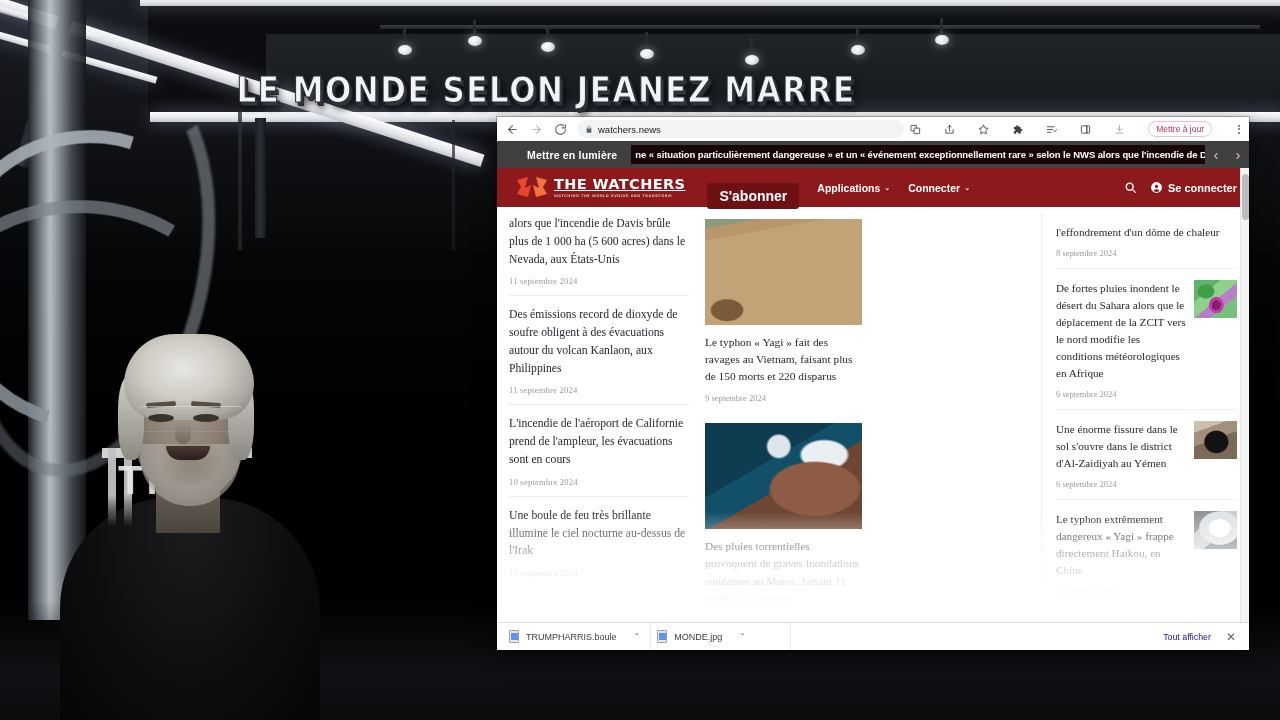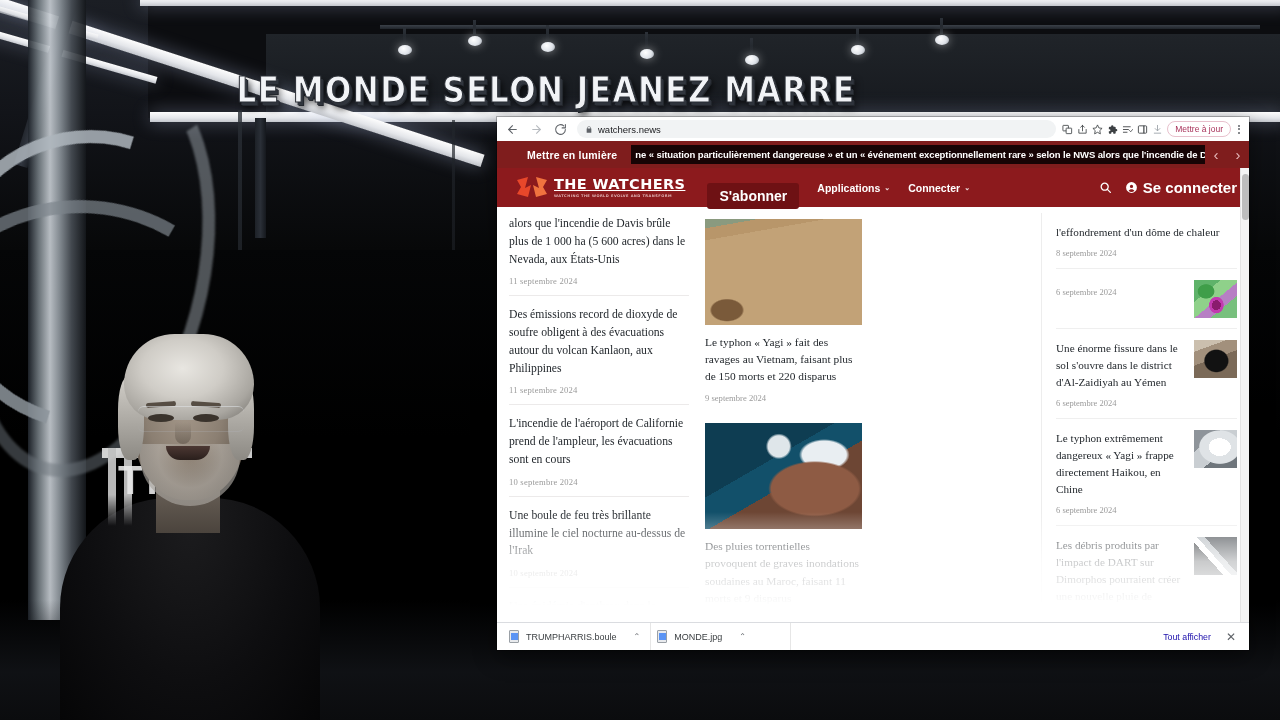--- a/index.html
+++ b/index.html
@@ -222,37 +222,37 @@
   .omnibox {
     flex:1 1 auto; height:18px; display:flex; align-items:center;
     gap:5px; padding:0 8px; margin:0 4px;
     background:#f1f3f4; border-radius:9px;
   }
   .lock { color:#5f6368; flex:0 0 auto; }
   .url {
     font-size:9.5px; color:#202124; white-space:nowrap; overflow:hidden;
     font-family:"Liberation Sans", sans-serif;
   }
-  .tb-icons { display:flex; align-items:center; gap:4px; padding-right:2px; flex:0 0 auto; }
+  .tb-icons { display:flex; align-items:center; gap:23px; padding-right:2px; flex:0 0 auto; }
   .tb-ic { color:#3c4043; display:flex; align-items:center; }
   .update-pill {
     display:flex; align-items:center; gap:4px; height:16px; padding:0 7px;
     border:1px solid #e8c1cd; border-radius:9px;
     color:#a8325a; font-size:8.5px; white-space:nowrap;
   }
   .kebab { color:#5f6368; display:flex; flex-direction:column; gap:1.5px; padding:0 3px; }
   .kebab i { width:2px; height:2px; border-radius:50%; background:#5f6368; display:block; }
 
   
   .viewport { position:relative; flex:1 1 auto; overflow:hidden; background:#fff; }
 
   
   .ticker {
     position:absolute; left:0; top:0; width:100%; height:27px;
-    background:#7f1d1d; display:flex; align-items:center; z-index:6;
+    background:#404040; display:flex; align-items:center; z-index:6;
   }
   .ticker-label {
     padding:0 14px 0 30px; color:#fff; font-weight:bold; font-size:10.5px;
     white-space:nowrap; letter-spacing:.2px;
   }
   .ticker-body {
     flex:1 1 auto; height:19px; background:#170405; display:flex; align-items:center;
     overflow:hidden;
   }
   .ticker-text {
@@ -287,21 +287,21 @@
     background:#6e1114; color:#fff; font-size:14px; font-weight:bold;
     padding:5px 12px; border-radius:3px; white-space:nowrap;margin-top:16px;
   }
   .nav-link {
     color:#fff; font-size:10.5px; font-weight:bold; display:flex; align-items:center; gap:4px;
     white-space:nowrap;
   }
   .caret { font-size:7px; opacity:.85; }
   .header-spacer { flex:1 1 auto; }
   .header-tools { display:flex; align-items:center; gap:13px; }
-  .login { color:#fff; font-size:15px; font-weight:bold; display:flex; align-items:center; gap:5px;text-align:center; }
+  .login { color:#fff; font-size:11px; font-weight:bold; display:flex; align-items:center; gap:5px;text-align:center; }
 
   
   .content {
     position:absolute; left:0; top:66px; width:100%; bottom:0;
     display:flex; padding:6px 12px 0 6px; gap:0; background:#fff;
   }
   .col { position:relative; }
   .col-left { width:196px; padding:0 10px 0 6px; flex:0 0 196px; }
   .col-mid  { flex:1 1 auto; padding:0 8px 0 6px; }
   .col-right{ width:196px; flex:0 0 196px; padding-left:14px; border-left:1px solid #ededed; }
@@ -696,20 +696,21 @@
 
         <div class="col col-right">
           <div class="rart">
             <div class="rart-txt">
               <div class="rart-title">l'effondrement d'un dôme de chaleur</div>
               <div class="rart-date">8 septembre 2024</div>
             </div>
           </div>
           <div class="rart">
             <div class="rart-txt">
+              <div class="rart-title">De fortes pluies inondent le désert du Sahara alors que le déplacement de la ZCIT vers le nord modifie les conditions météorologiques en Afrique</div>
               <div class="rart-date">6 septembre 2024</div>
             </div>
             <div class="rthumb">
                 <div class="img-sahara"></div>
               </div>
           </div>
           <div class="rart">
             <div class="rart-txt">
               <div class="rart-title">Une énorme fissure dans le sol s'ouvre dans le district d'Al-Zaidiyah au Yémen</div>
               <div class="rart-date">6 septembre 2024</div>

